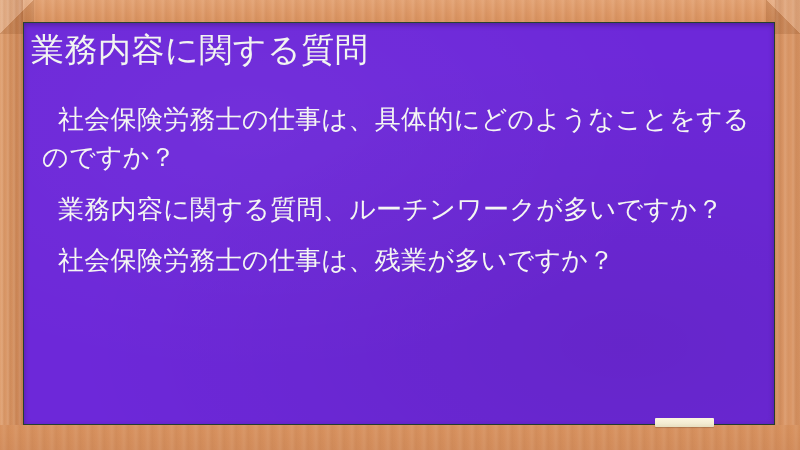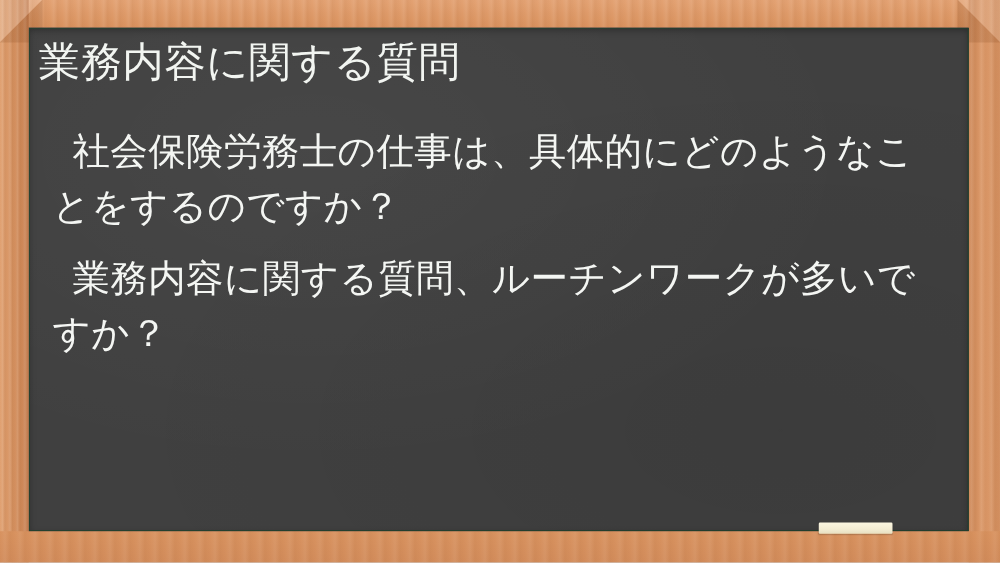--- a/index.html
+++ b/index.html
@@ -101,21 +101,21 @@
   .miter-tr { right: 0; top: 0;
     background: linear-gradient(225deg, rgba(255,255,255,0.14) 0 49%, rgba(120,60,20,0.18) 50% 100%); }
 
   
   .board {
     position: absolute;
     left: 23px;
     top: 22px;
     right: 25px;
     bottom: 25px;
-    background: #404040;
+    background: #6d28d9;
     box-shadow:
       inset 0 0 0 1px #24402f,
       inset 0 2px 6px rgba(0,0,0,0.35);
     overflow: hidden;
   }
   .board-sheen {
     position: absolute;
     inset: 0;
     background:
       radial-gradient(ellipse at 30% 25%, rgba(255,255,255,0.035) 0%, rgba(255,255,255,0) 60%),
@@ -138,21 +138,21 @@
     position: absolute;
     left: 19px;
     top: 78px;
     right: 18px;
     margin: 0;
     padding: 0;
     list-style: none;
   }
   .qa-item {
     color: #f4f6f3;
-    font-size: 30px;
+    font-size: 26px;
     line-height: 1.48;
     margin: 0 0 13px 0;
     text-indent: 16px;
     letter-spacing: 0.3px;
   }
   .qa-item:last-child { margin-bottom: 0; }
 
   
   .chalk-stick {
     position: absolute;
@@ -180,18 +180,19 @@
   </div>
 
   <div class="board">
     <div class="board-sheen"></div>
 
     <div class="board-title">業務内容に関する質問</div>
 
     <ul class="qa-list">
       <li class="qa-item">社会保険労務士の仕事は、具体的にどのようなことをするのですか？</li>
       <li class="qa-item">業務内容に関する質問、ルーチンワークが多いですか？</li>
+      <li class="qa-item">社会保険労務士の仕事は、残業が多いですか？</li>
     </ul>
   </div>
 
   <div class="chalk-stick"></div>
 
 </div>
 
 </body></html>

